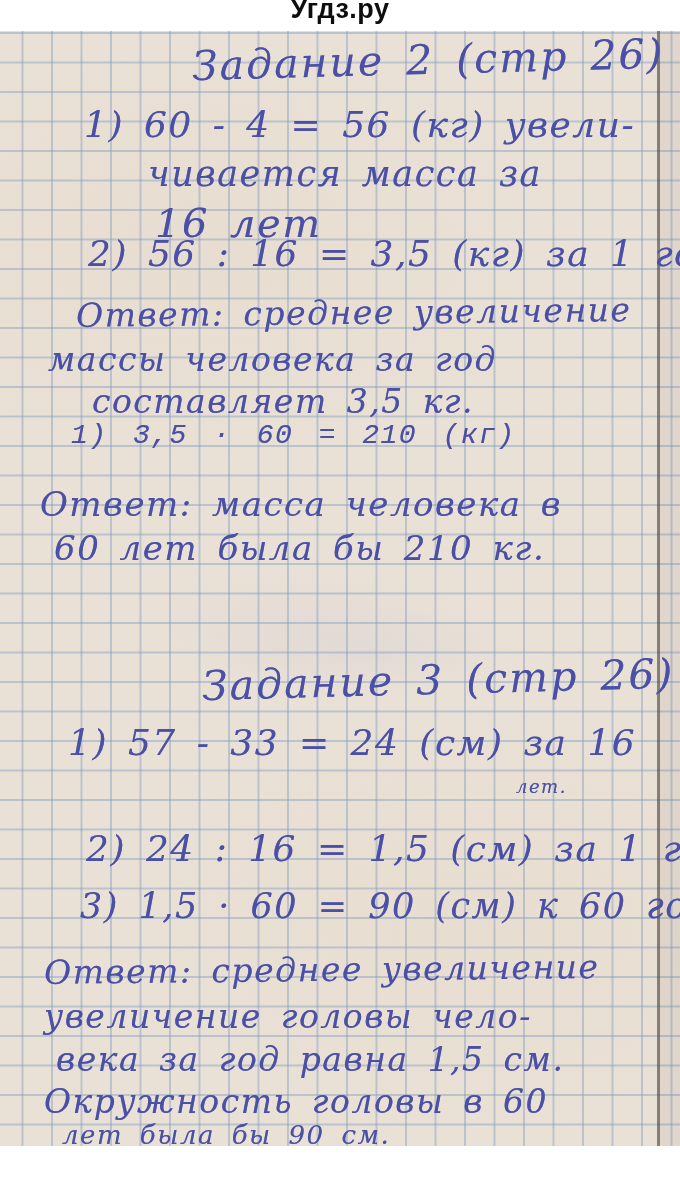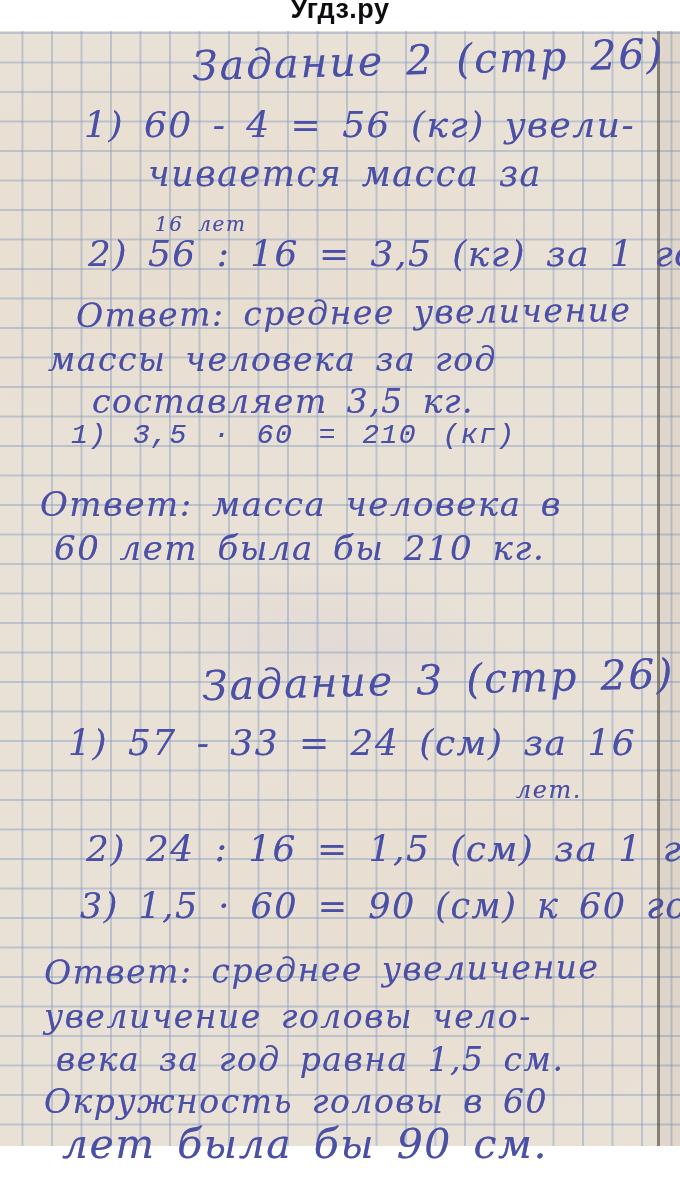--- a/index.html
+++ b/index.html
@@ -76,36 +76,36 @@
 <div class="paper">
   <div class="paper-texture"></div>
   <div class="page-edge-strip"></div>
   <div class="margin-line"></div>
 </div>
 
 <div class="hw title" style="left:192px; top:36px; transform:rotate(-1.5deg);">Задание 2 (стр 26)</div>
 
 <div class="hw" style="left:84px;  top:104px; font-size:36px;">1) 60 - 4 = 56 (кг) увели-</div>
 <div class="hw" style="left:148px; top:154px; font-size:35px;">чивается масса за</div>
-<div class="hw" style="left:155px; top:212px; font-size:20px;">16 лет</div>
+<div class="hw" style="left:155px; top:200px; font-size:40px;">16 лет</div>
 <div class="hw" style="left:88px;  top:233px; font-size:36px;">2) 56 : 16 = 3,5 (кг) за 1 год</div>
 <div class="hw" style="left:76px;  top:293px; font-size:33px; transform:rotate(-0.6deg);">Ответ: среднее увеличение</div>
 <div class="hw" style="left:48px;  top:340px; font-size:33px;">массы человека за год</div>
 <div class="hw" style="left:92px;  top:382px; font-size:33px;">составляет 3,5 кг.</div>
 <div class="hw" style="left:71px;  top:420px; font-size:28px;font-family:Liberation Mono, monospace;">1) 3,5 · 60 = 210 (кг)</div>
 <div class="hw" style="left:40px;  top:484px; font-size:34px;">Ответ: масса человека в</div>
 <div class="hw" style="left:54px;  top:528px; font-size:34px;">60 лет была бы 210 кг.</div>
 
 <div class="hw title" style="left:202px; top:656px; transform:rotate(-1.5deg);">Задание 3 (стр 26)</div>
 
 <div class="hw" style="left:68px;  top:722px; font-size:36px;">1) 57 - 33 = 24 (см) за 16</div>
-<div class="hw" style="left:516px; top:776px; font-size:24px;">лет.</div>
+<div class="hw" style="left:516px; top:776px; font-size:18px;">лет.</div>
 <div class="hw" style="left:86px;  top:828px; font-size:36px;">2) 24 : 16 = 1,5 (см) за 1 год</div>
 <div class="hw" style="left:80px;  top:886px; font-size:35px;">3) 1,5 · 60 = 90 (см) к 60 год.</div>
 <div class="hw" style="left:44px;  top:950px; font-size:33px; transform:rotate(-0.6deg);">Ответ: среднее увеличение</div>
 <div class="hw" style="left:44px;  top:997px; font-size:33px;">увеличение головы чело-</div>
 <div class="hw" style="left:56px;  top:1040px; font-size:33px;text-align:right;">века за год равна 1,5 см.</div>
 <div class="hw" style="left:44px;  top:1082px; font-size:33px;">Окружность головы в 60</div>
-<div class="hw" style="left:62px;  top:1120px; font-size:41px;">лет была бы 90 см.</div>
+<div class="hw" style="left:62px;  top:1120px; font-size:26px;">лет была бы 90 см.</div>
 
 <div class="band bottom">
   <span>ugdz.ru</span>
 </div>
 
 </body></html>

